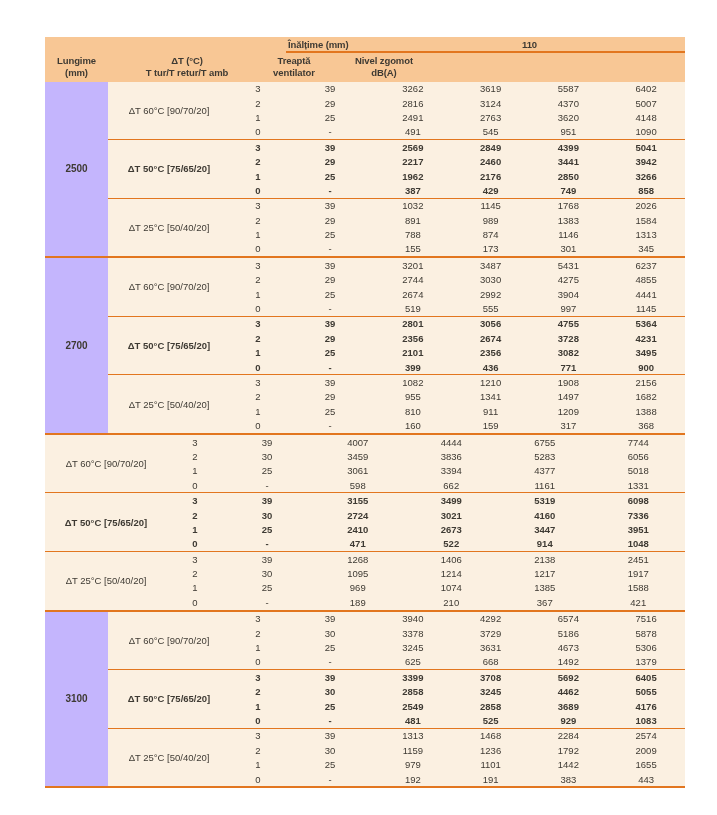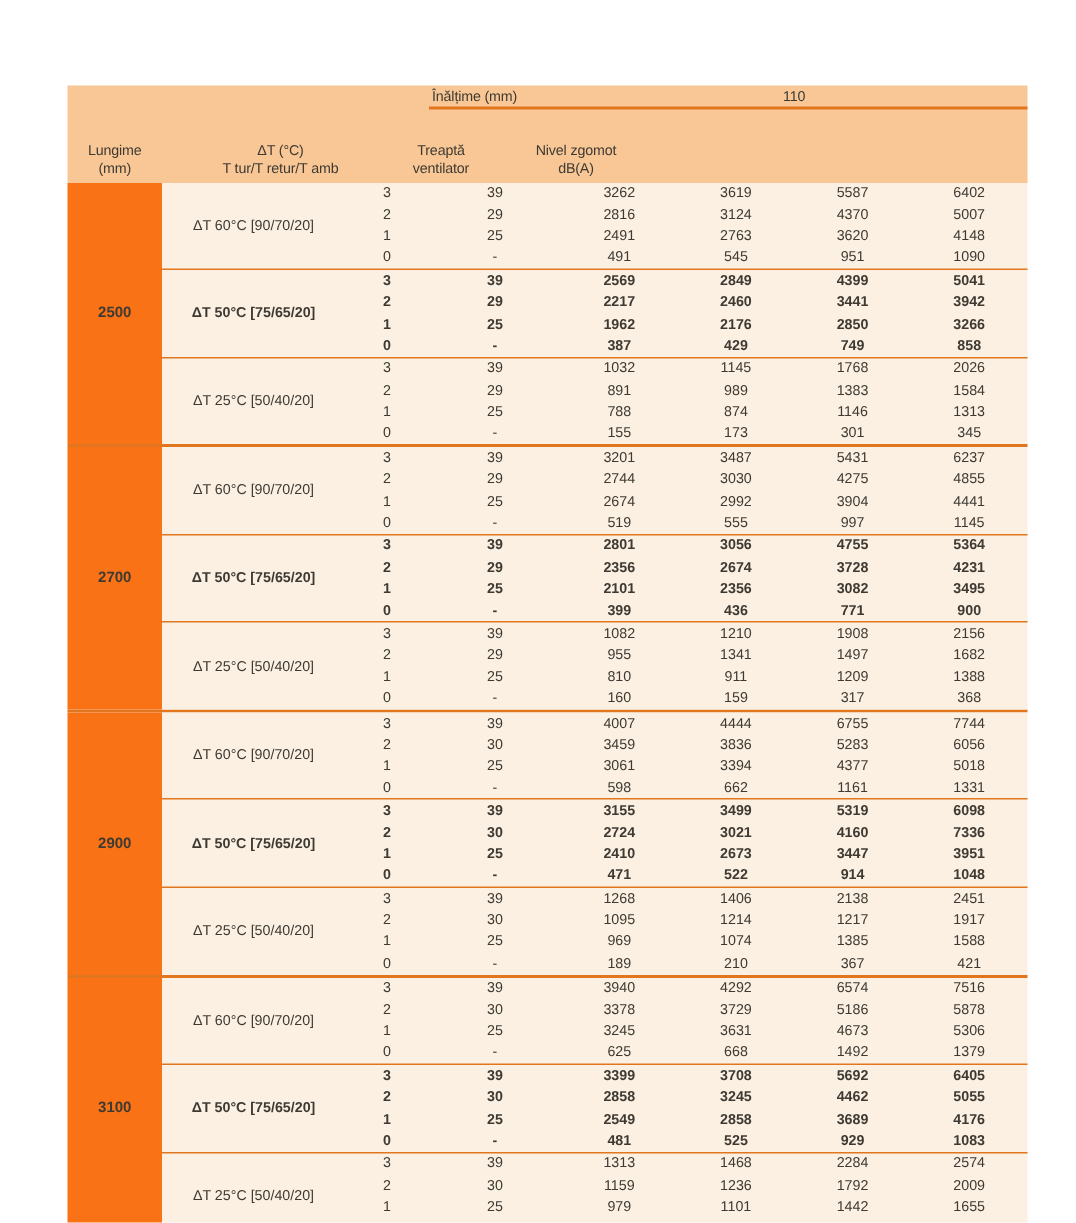--- a/index.html
+++ b/index.html
@@ -14,35 +14,35 @@
     width:717px;height:815px;background:#ffffff;position:relative;
     font-family:"Liberation Sans", sans-serif;color:var(--text);
   }
   .table-wrap{
     position:absolute;left:45px;top:37px;width:640px;
   }
   
   .thead{background:var(--header-bg);}
   .hrow{
     display:grid;grid-template-columns:63px 122px 56px 88px repeat(4,1fr);
-    position:relative;font-weight:normal;font-size:9.5px;letter-spacing:-0.1px;margin-top:20px;
+    position:relative;font-weight:bold;font-size:9.5px;letter-spacing:-0.1px;
   }
   .hrow.r1,.hrow.r2{height:15.5px;align-items:center;}
   .hrow.r3{height:29px;align-items:center;text-align:center;gap:18px;}
   .h-left-label{grid-column:4;text-align:left;padding-left:2px;white-space:nowrap;}
   .h-span-110{grid-column:5/9;text-align:center;}
   .h-width{text-align:center;}
   .hline{position:absolute;left:241px;right:0;bottom:0;height:1.5px;background:var(--line);}
   .h2line{line-height:12.5px;}
   
   .group{
     display:flex;border-bottom:2px solid var(--line);
   }
   .lungime-cell{
-    width:63px;background:#f97316;display:flex;align-items:center;justify-content:center;
+    width:63px;background:#c4b5fd;display:flex;align-items:center;justify-content:center;
     font-weight:bold;font-size:10px;
   }
   .sub-wrap{flex:1;background:var(--body-bg);display:flex;flex-direction:column;}
   .subgroup{
     display:grid;grid-template-columns:122px 56px 88px repeat(4,1fr);
     grid-auto-rows:14.4px;grid-auto-flow:row;
   }
   .subgroup:not(:last-child){border-bottom:1px solid var(--line);}
   .dt-cell{
     grid-column:1;grid-row:1/5;display:flex;align-items:center;justify-content:center;
@@ -255,21 +255,20 @@
             <div class="cell">0</div>
             <div class="cell">-</div>
             <div class="cell">160</div>
             <div class="cell">159</div>
             <div class="cell">317</div>
             <div class="cell">368</div>
           </div>
         </div>
       </div>
       <div class="group">
-        <div class="lungime-cell">2900</div>
         <div class="sub-wrap">
           <div class="subgroup">
             <div class="dt-cell">ΔT 60°C [90/70/20]</div>
             <div class="cell">3</div>
             <div class="cell">39</div>
             <div class="cell">4007</div>
             <div class="cell">4444</div>
             <div class="cell">6755</div>
             <div class="cell">7744</div>
             <div class="cell">2</div>

